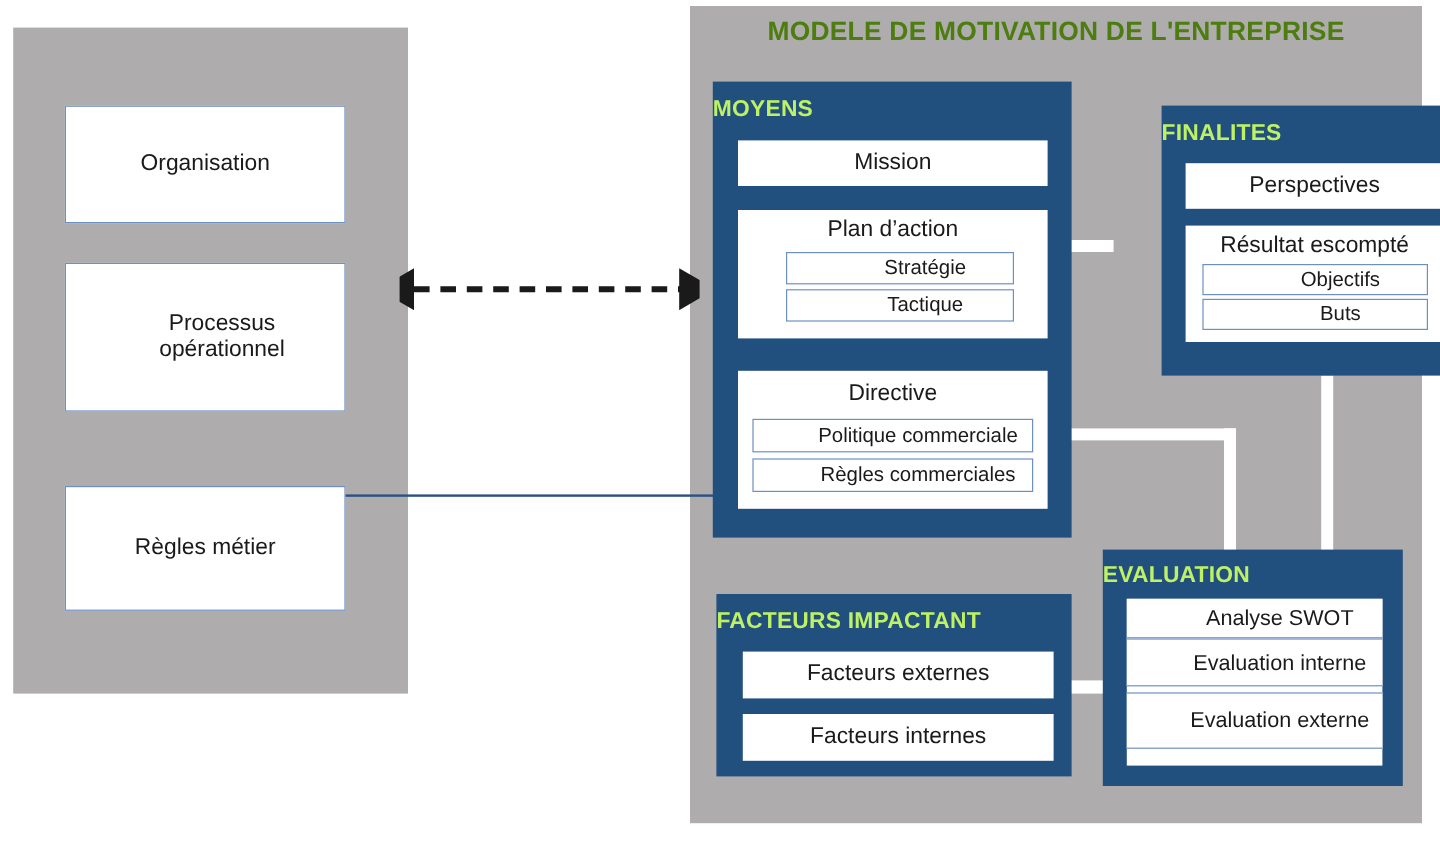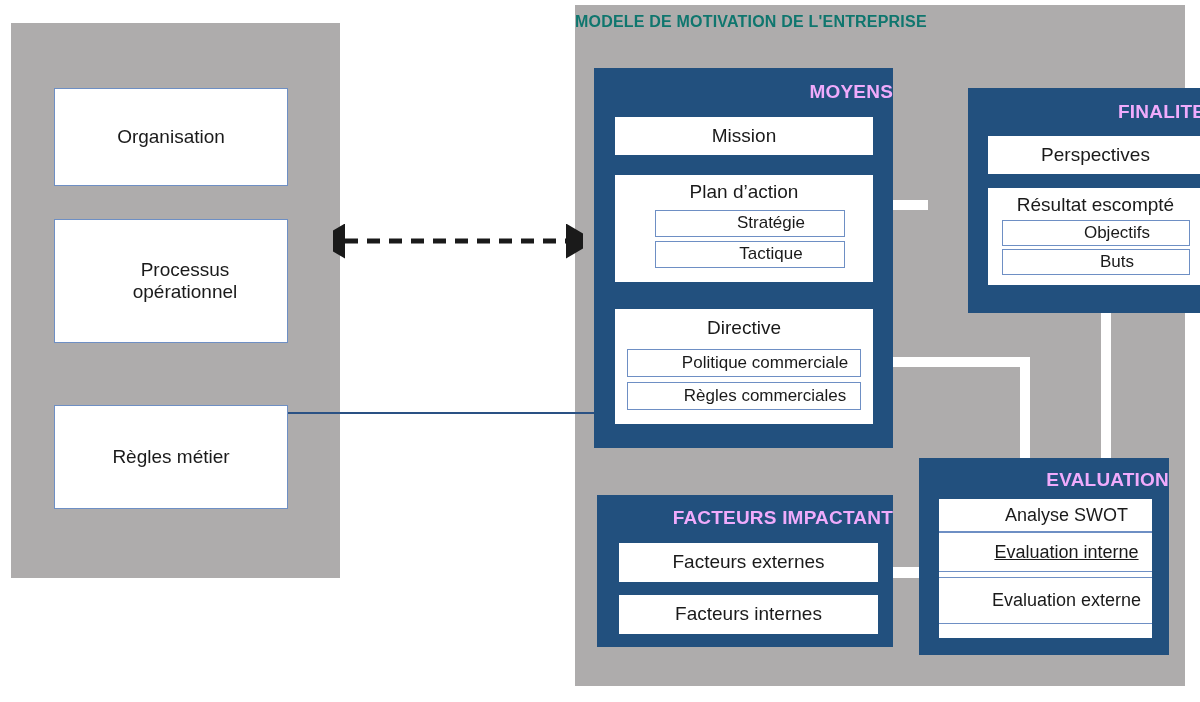--- a/index.html
+++ b/index.html
@@ -26,31 +26,31 @@
     background: #AEACAC;
   }
   .blue-block {
     position: absolute;
     background: #22507E;
   }
   .blue-title {
     position: absolute;
     left: 0;
     right: 0;
-    text-align: right;
-    color: #f0abfc;
+    text-align: left;
+    color: #bef264;
     font-weight: bold;
     letter-spacing: 0.2px;
   }
   .panel-title {
     position: absolute;
-    text-align: left;
-    color: #0f766e;
+    text-align: center;
+    color: #4d7c0f;
     font-weight: bold;
-    font-size: 16px;
+    font-size: 22px;
     letter-spacing: 0.2px;
     white-space: nowrap;
   }
 
   
   .wbox {
     position: absolute;
     background: #ffffff;
     box-sizing: border-box;
     display: flex;
@@ -211,21 +211,21 @@
     </div>
   </div>
 
   <div class="blue-block" style="left:919px; top:458px; width:250px; height:197px;">
     <div class="blue-title" style="top:11px; font-size:19px;">EVALUATION</div>
 
     <div style="position:absolute; left:20px; top:41px; width:213px; height:139px; background:#ffffff;">
       <div class="inner-box" style="left:0px; top:0px; width:213px; height:33px; font-size:18px; border-left:0; border-right:0; border-top:0;">
         <span>Analyse SWOT</span>
       </div>
-      <div class="inner-box" style="left:0px; top:33px; width:213px; height:40px; font-size:18px; border-left:0; border-right:0;text-decoration:underline;">
+      <div class="inner-box" style="left:0px; top:33px; width:213px; height:40px; font-size:18px; border-left:0; border-right:0;">
         <span>Evaluation interne</span>
       </div>
       <div class="inner-box" style="left:0px; top:78px; width:213px; height:47px; font-size:18px; border-left:0; border-right:0;">
         <span>Evaluation externe</span>
       </div>
     </div>
   </div>
 
 </div>
 

